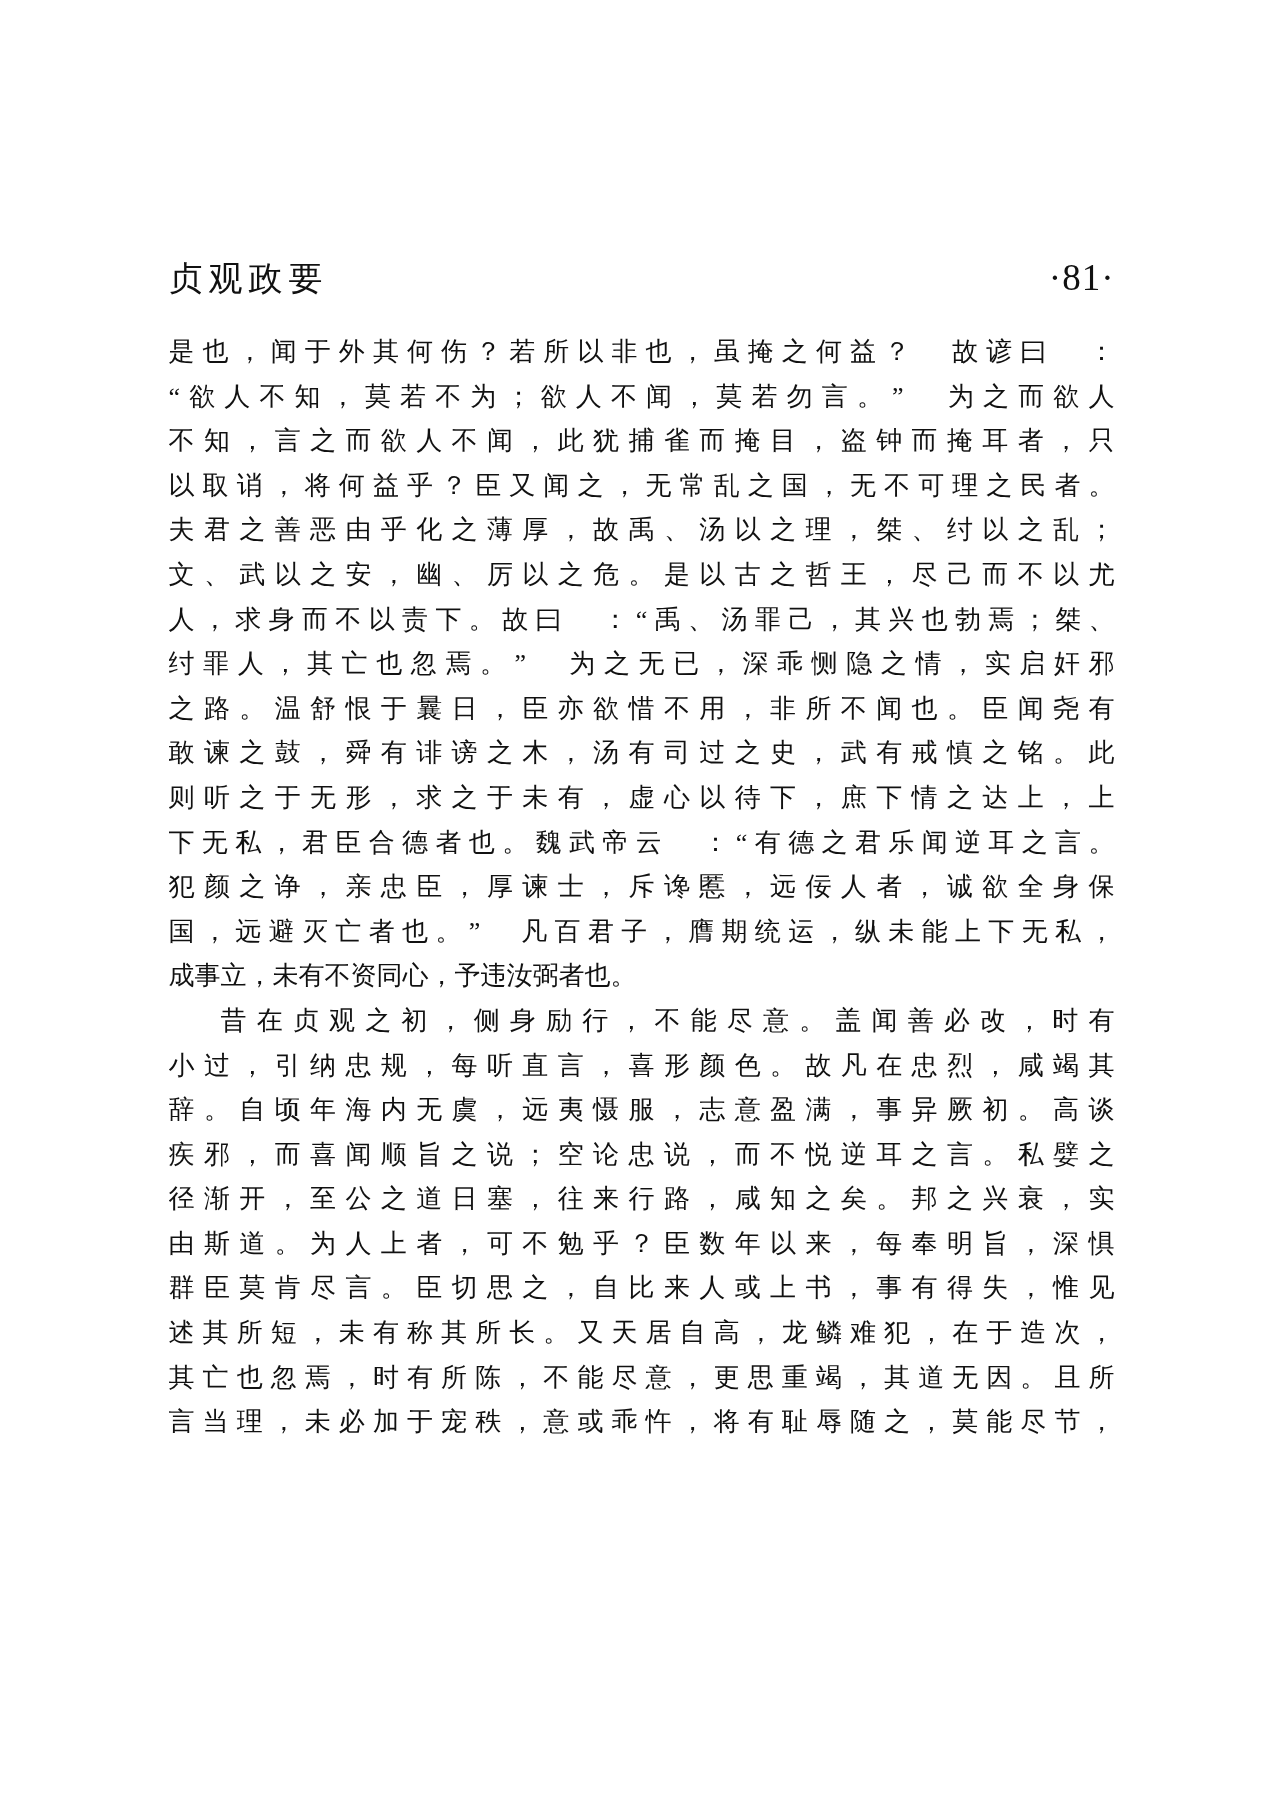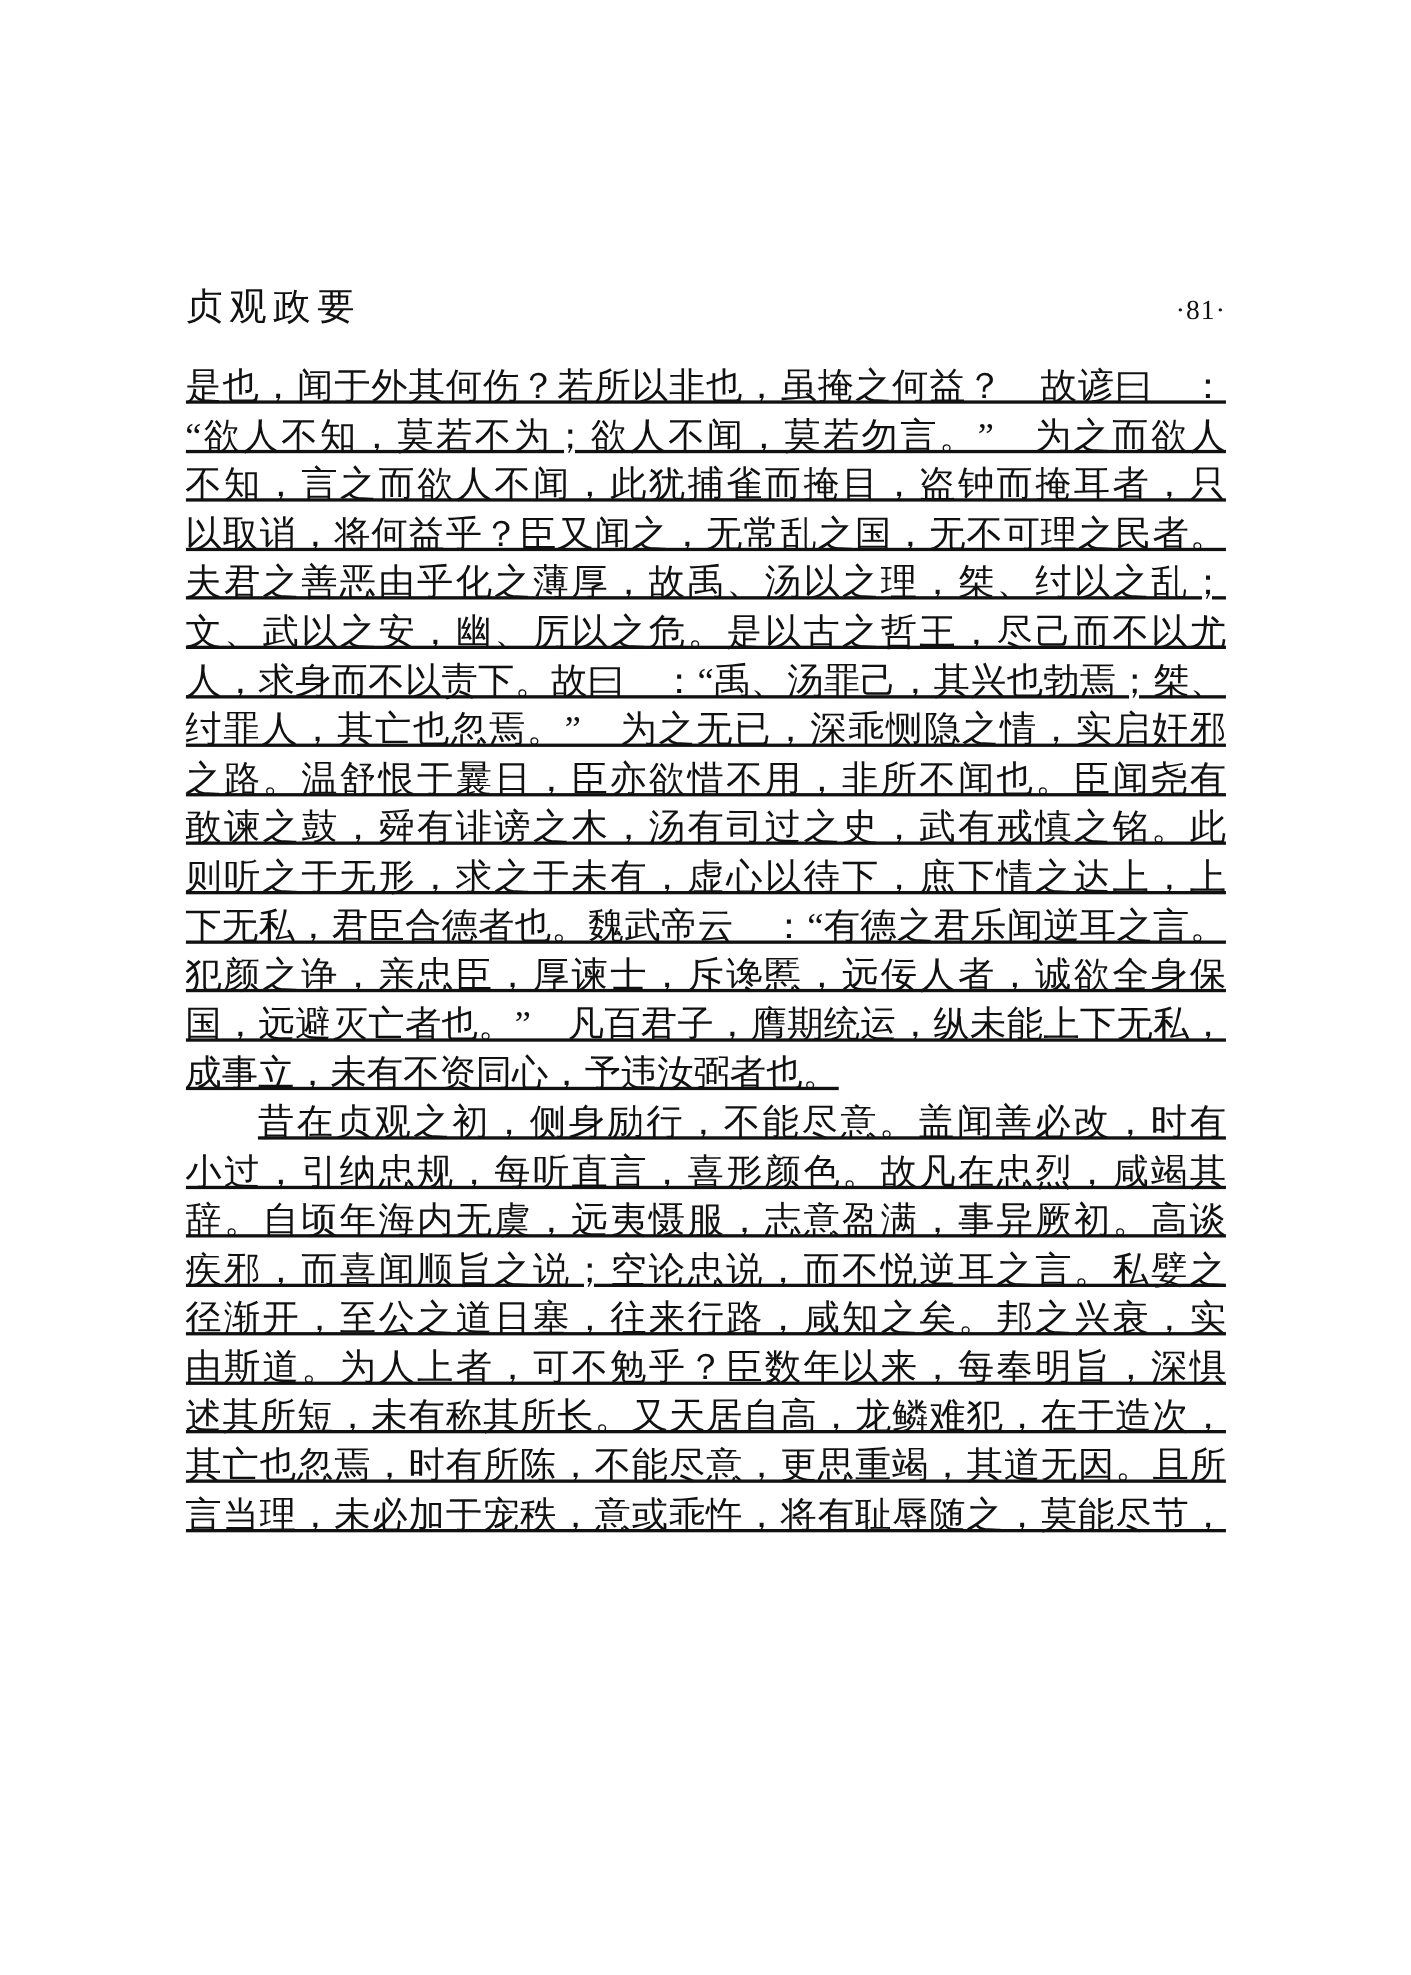--- a/index.html
+++ b/index.html
@@ -27,36 +27,35 @@
     align-items: baseline;
     height: 50px;
     gap: 18px;
   }
   .book-title {
     font-size: 34px;
     letter-spacing: 6px;
     font-weight: normal;
   }
   .page-number {
-    font-size: 25px;
+    font-size: 37px;
     letter-spacing: 1px;
     text-align: right;
   }
   .body-text {
     margin-top: 24px;
   }
   .line {
-    font-size: 33px;
+    font-size: 26px;
     line-height: 44.6px;
     height: 44.6px;
     white-space: nowrap;
     text-align: justify;
     text-align-last: justify;
     overflow: hidden;
-    text-decoration: underline;
   }
   .line.short {
     text-align: right;
     text-align-last: left;
   }
   .line.indent {
     text-indent: 2em;
   }
 </style>
 </head>
@@ -85,19 +84,20 @@
       <div class="line">下无私，君臣合德者也。魏武帝云　：“有德之君乐闻逆耳之言。</div>
       <div class="line">犯颜之诤，亲忠臣，厚谏士，斥谗慝，远佞人者，诚欲全身保</div>
       <div class="line">国，远避灭亡者也。”　凡百君子，膺期统运，纵未能上下无私，</div>
       <div class="line short">成事立，未有不资同心，予违汝弼者也。</div>
       <div class="line indent">昔在贞观之初，侧身励行，不能尽意。盖闻善必改，时有</div>
       <div class="line">小过，引纳忠规，每听直言，喜形颜色。故凡在忠烈，咸竭其</div>
       <div class="line">辞。自顷年海内无虞，远夷慑服，志意盈满，事异厥初。高谈</div>
       <div class="line">疾邪，而喜闻顺旨之说；空论忠说，而不悦逆耳之言。私嬖之</div>
       <div class="line">径渐开，至公之道日塞，往来行路，咸知之矣。邦之兴衰，实</div>
       <div class="line">由斯道。为人上者，可不勉乎？臣数年以来，每奉明旨，深惧</div>
+      <div class="line">群臣莫肯尽言。臣切思之，自比来人或上书，事有得失，惟见</div>
       <div class="line">述其所短，未有称其所长。又天居自高，龙鳞难犯，在于造次，</div>
       <div class="line">其亡也忽焉，时有所陈，不能尽意，更思重竭，其道无因。且所</div>
       <div class="line">言当理，未必加于宠秩，意或乖忤，将有耻辱随之，莫能尽节，</div>
     </div>
 
   </div>
 </div>
 
 </body></html>

